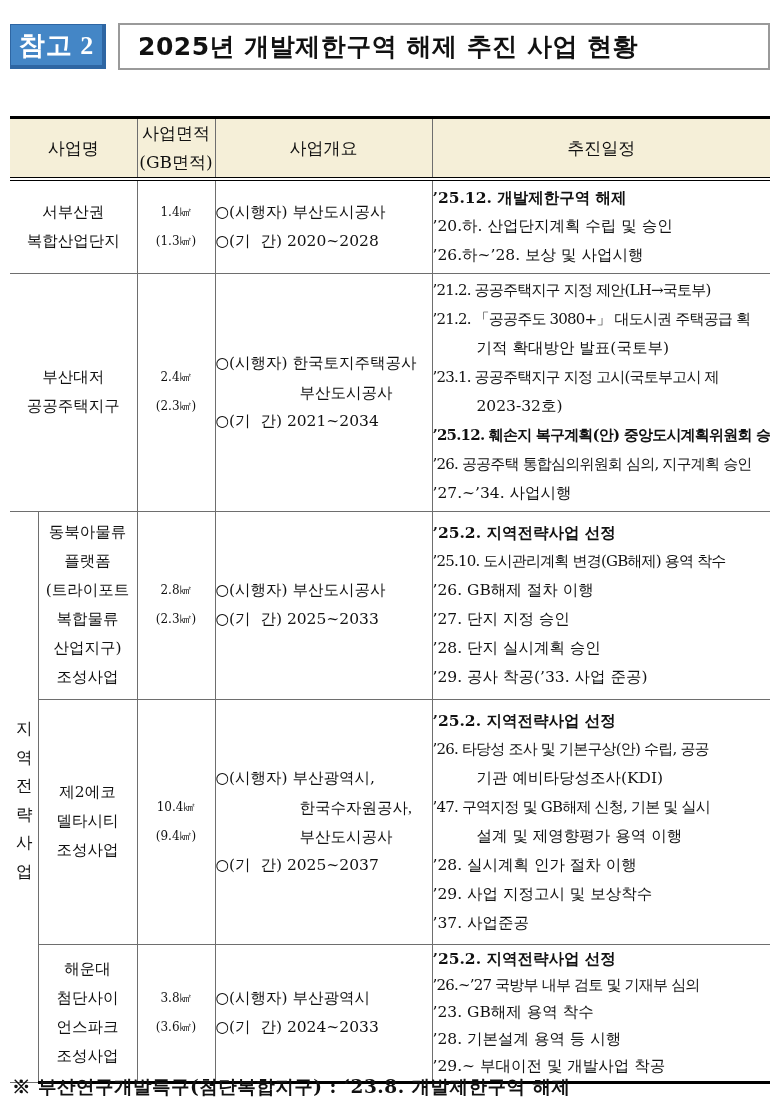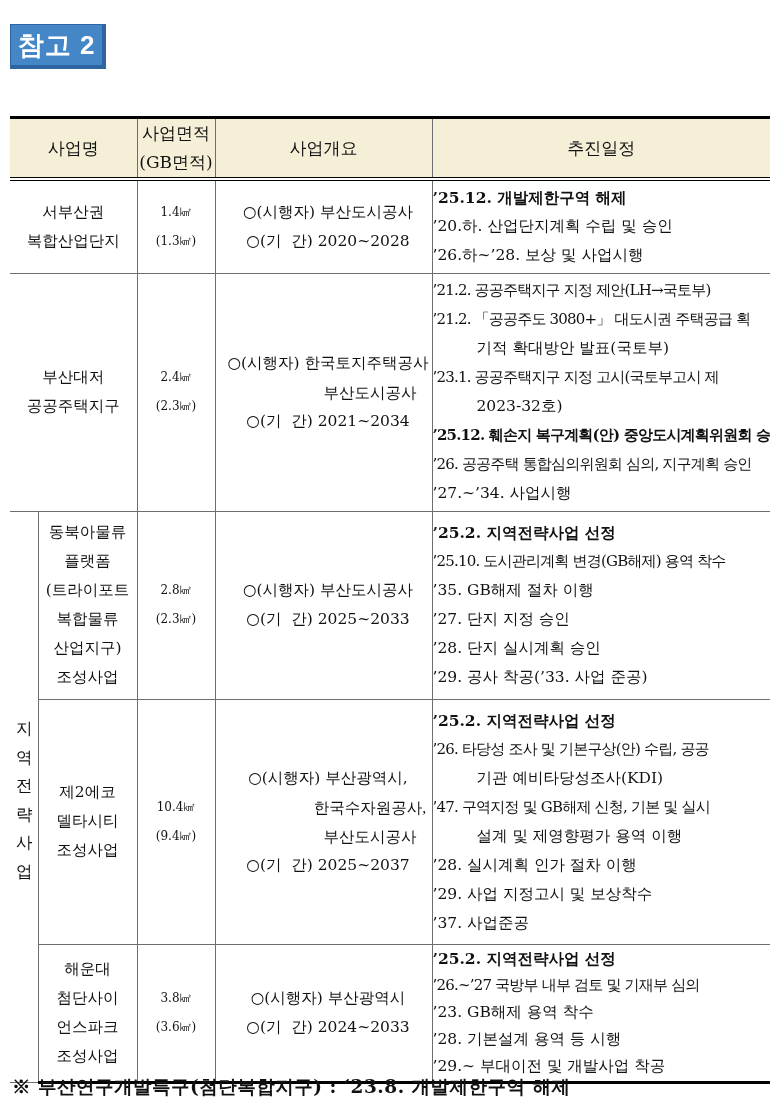--- a/index.html
+++ b/index.html
@@ -14,21 +14,21 @@
   
   .hdr { position:absolute; left:0; top:0; width:780px; height:90px; }
   .badge {
     position:absolute; left:10px; top:24px; width:96px; height:45px;
     background:#4486c6;
     border:1px solid #2e66a3;
     border-right:4px solid #2e66a3;
     border-bottom:4px solid #2e66a3;
     display:flex; align-items:center; justify-content:center;
     color:#fff; font-weight:bold; font-size:26px;
-    font-family:Liberation Sans, sans-serif;
+    font-family:Liberation Serif, serif;
     letter-spacing:1px;
   }
   .titlebox {
     position:absolute; left:118px; top:23px; width:652px; height:47px;
     background:#fff; border:2px solid #9a9a9a;
     display:flex; align-items:center;
     padding-left:18px;
     font-weight:bold; font-size:25px; letter-spacing:0.5px;
     font-family:"DejaVu Sans","Liberation Sans",sans-serif;
   }
@@ -46,21 +46,21 @@
     background:#f5efd8;
     border-top:3px solid #000;
     border-bottom:4px double #000;
     font-weight:normal; font-size:17px;
     height:60px; text-align:center;
   }
   tbody tr:last-child td { border-bottom:3px solid #000; }
 
   .ln { line-height:29px; white-space:pre; }
   .c-center { text-align:center; }
-  .ov  { padding-left:9px; text-align:center; }
+  .ov  { padding-left:0; text-align:left; }
   .ov .ind { padding-left:84px;font-family:Liberation Serif, serif; }
   .sched { text-align:left; }
   .sched .ind { padding-left:44px; }
   .sched.tight2 .ln { line-height:27px; }
   .b { font-weight:bold; }
   .cond { letter-spacing:-0.8px; font-size:15px; }
   .area { font-size:12px; }
 
   .vlabel-cell { text-align:center; }
   .vlabel {
@@ -74,20 +74,23 @@
     position:absolute; left:12px; top:1074px; width:760px;
     font-weight:bold; font-size:18.5px; letter-spacing:0.5px;
   }
 </style>
 </head>
 <body>
 
 <div class="hdr">
   <div class="badge">
     <span>참고 2</span>
+  </div>
+  <div class="titlebox">
+    <span>2025년 개발제한구역 해제 추진 사업 현황</span>
   </div>
 </div>
 
 <table class="main">
   <colgroup>
     <col style="width:28px">
       <col style="width:99px">
       <col style="width:78px">
     <col style="width:217px">
       <col style="width:338px">
@@ -164,21 +167,21 @@
           <div class="ln">2.8㎢</div>
           <div class="ln">(2.3㎢)</div>
         </td>
       <td class="ov">
           <div class="ln">○(시행자) 부산도시공사</div>
           <div class="ln">○(기  간) 2025~2033</div>
         </td>
       <td class="sched">
           <div class="ln b">’25.2. 지역전략사업 선정</div>
           <div class="ln cond">’25.10. 도시관리계획 변경(GB해제) 용역 착수</div>
-          <div class="ln">’35. GB해제 절차 이행</div>
+          <div class="ln">’26. GB해제 절차 이행</div>
           <div class="ln">’27. 단지 지정 승인</div>
           <div class="ln">’28. 단지 실시계획 승인</div>
           <div class="ln">’29. 공사 착공(’33. 사업 준공)</div>
         </td>
     </tr>
     <tr style="height:245px">
       <td class="c-center">
           <div class="ln">제2에코</div>
           <div class="ln">델타시티</div>
           <div class="ln">조성사업</div>

